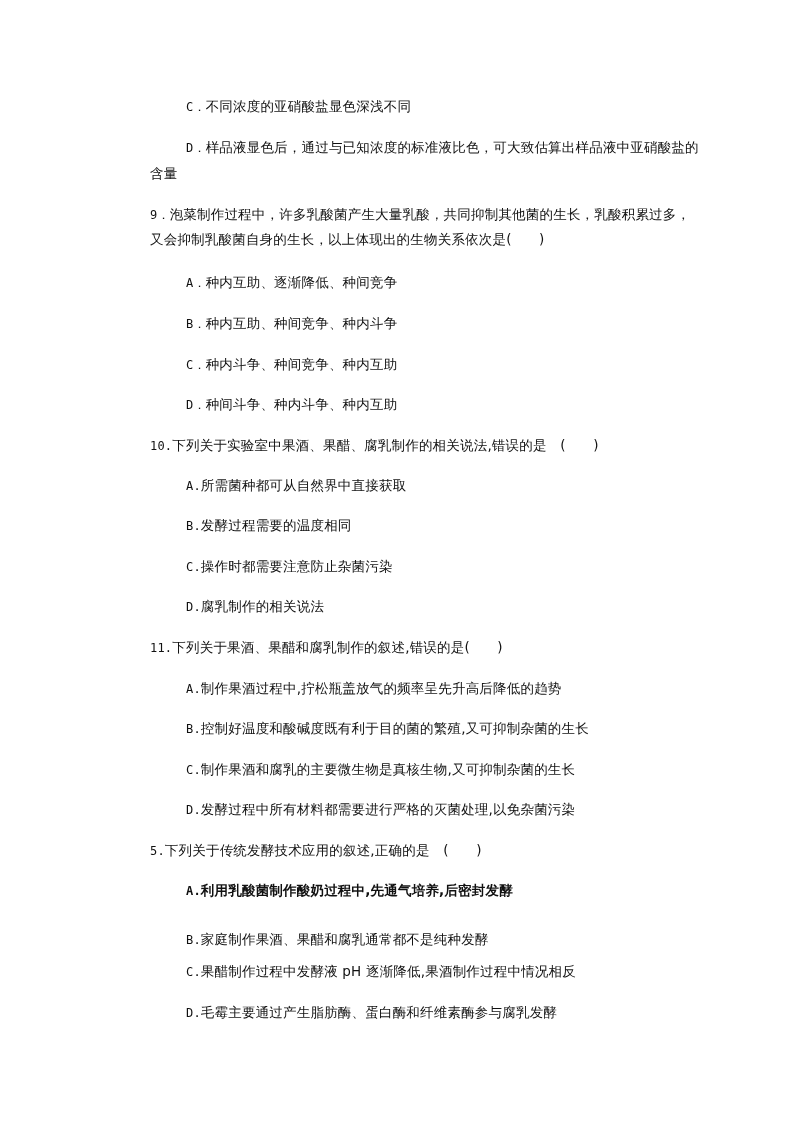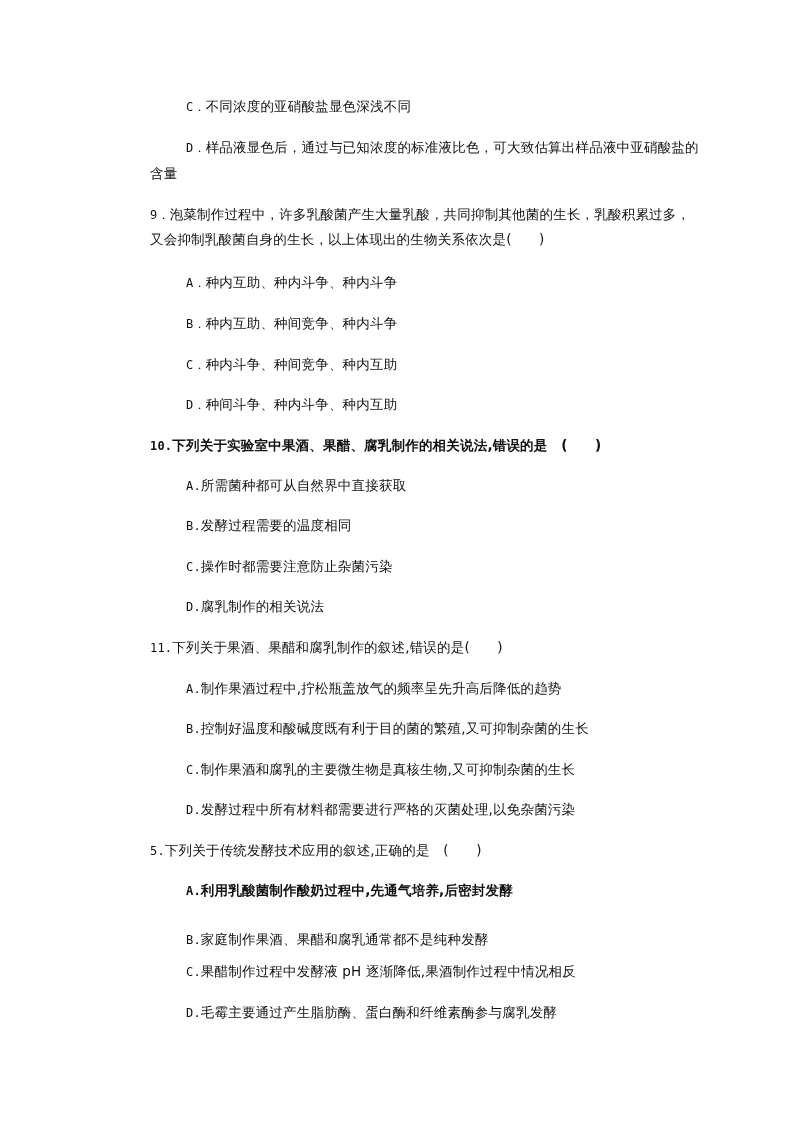--- a/index.html
+++ b/index.html
@@ -42,33 +42,33 @@
   <span>含量</span>
 </div>
 
 <div class="line q-indent" style="top:205px;">
   <span class="label">9．</span><span>泡菜制作过程中，许多乳酸菌产生大量乳酸，共同抑制其他菌的生长，乳酸积累过多，</span>
 </div>
 <div class="line q-indent" style="top:230px;">
   <span>又会抑制乳酸菌自身的生长，以上体现出的生物关系依次是(　　)</span>
 </div>
 <div class="line opt-indent" style="top:273px;">
-  <span class="label">A．</span><span>种内互助、种内斗争、种内斗争</span>
+  <span class="label">A．</span><span>种内互助、逐渐降低、种间竞争</span>
 </div>
 <div class="line opt-indent" style="top:314px;">
   <span class="label">B．</span><span>种内互助、种间竞争、种内斗争</span>
 </div>
 <div class="line opt-indent" style="top:355px;">
   <span class="label">C．</span><span>种内斗争、种间竞争、种内互助</span>
 </div>
 <div class="line opt-indent" style="top:395px;">
   <span class="label">D．</span><span>种间斗争、种内斗争、种内互助</span>
 </div>
 
-<div class="line q-indent" style="top:436px;font-weight:bold;">
+<div class="line q-indent" style="top:436px;">
   <span class="label">10.</span><span>下列关于实验室中果酒、果醋、腐乳制作的相关说法,错误的是　(　　)</span>
 </div>
 <div class="line opt-indent" style="top:476px;">
   <span class="label">A.</span><span>所需菌种都可从自然界中直接获取</span>
 </div>
 <div class="line opt-indent" style="top:516px;">
   <span class="label">B.</span><span>发酵过程需要的温度相同</span>
 </div>
 <div class="line opt-indent" style="top:557px;">
   <span class="label">C.</span><span>操作时都需要注意防止杂菌污染</span>

